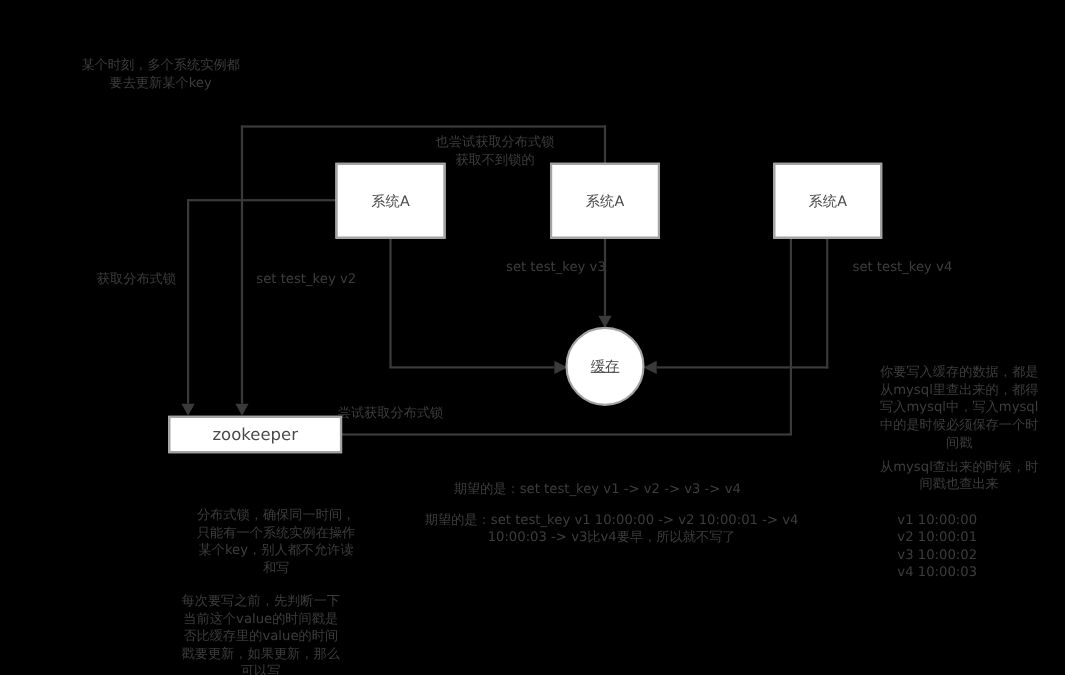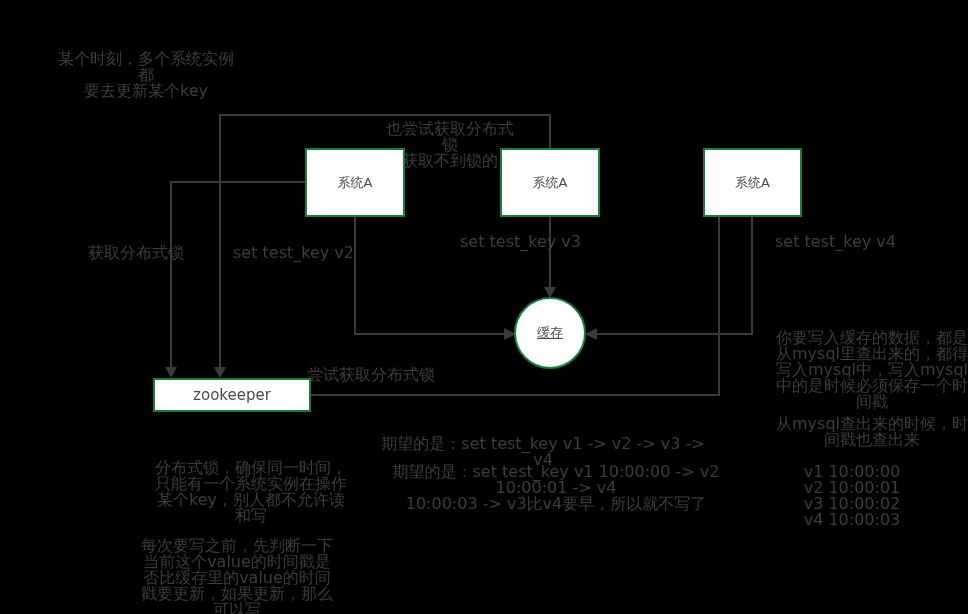--- a/index.html
+++ b/index.html
@@ -1,26 +1,26 @@
 <!DOCTYPE html>
 <html><head>
 <meta charset="utf-8">
 <style>
   html,body{margin:0;padding:0;background:#000;}
   .stage{position:relative;width:968px;height:614px;background:#000;overflow:hidden;
          font-family:"DejaVu Sans","Liberation Sans",sans-serif;}
-  .node{position:absolute;background:#fff;border:2px solid #15803d;box-sizing:border-box;
+  .node{position:absolute;background:#fff;border:2px solid #a3a3a3;box-sizing:border-box;
         display:flex;align-items:center;justify-content:center;color:#4a4a4a;font-size:13px;}
   .circle{border-radius:50%;text-decoration:underline;}
   .line{position:absolute;background:#3a3a3a;}
   .arrow{position:absolute;width:0;height:0;}
   .arrow.down{border-left:6px solid transparent;border-right:6px solid transparent;border-top:11px solid #3a3a3a;}
   .arrow.right{border-top:6px solid transparent;border-bottom:6px solid transparent;border-left:12px solid #3a3a3a;}
   .arrow.left{border-top:6px solid transparent;border-bottom:6px solid transparent;border-right:12px solid #3a3a3a;}
-  .note{position:absolute;color:#3d3d3d;font-size:16px;line-height:16px;white-space:pre-line;}
+  .note{position:absolute;color:#3d3d3d;font-size:12px;line-height:16px;white-space:pre-line;}
   .center{text-align:center;}
 </style>
 </head>
 <body>
 
 <div class="stage">
 
   <div class="note center" style="left:56px;top:51px;width:180px">某个时刻，多个系统实例都
 要去更新某个key</div>
 

